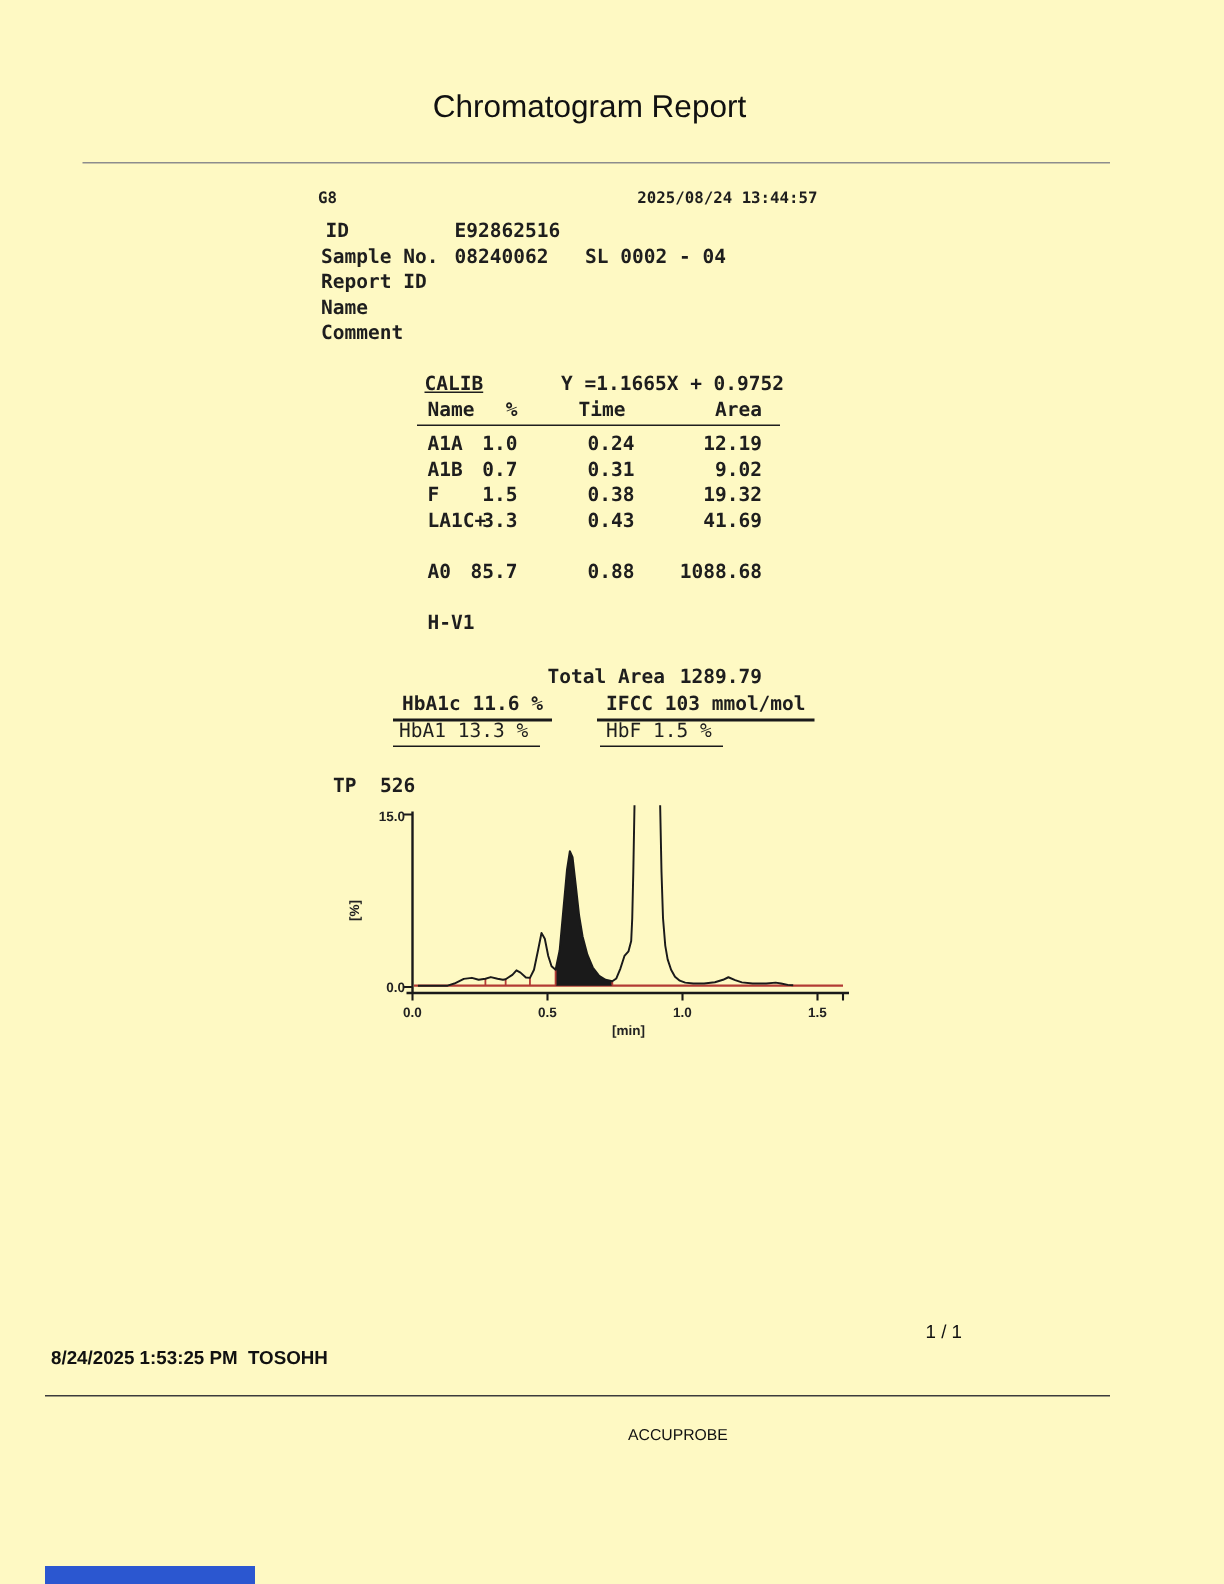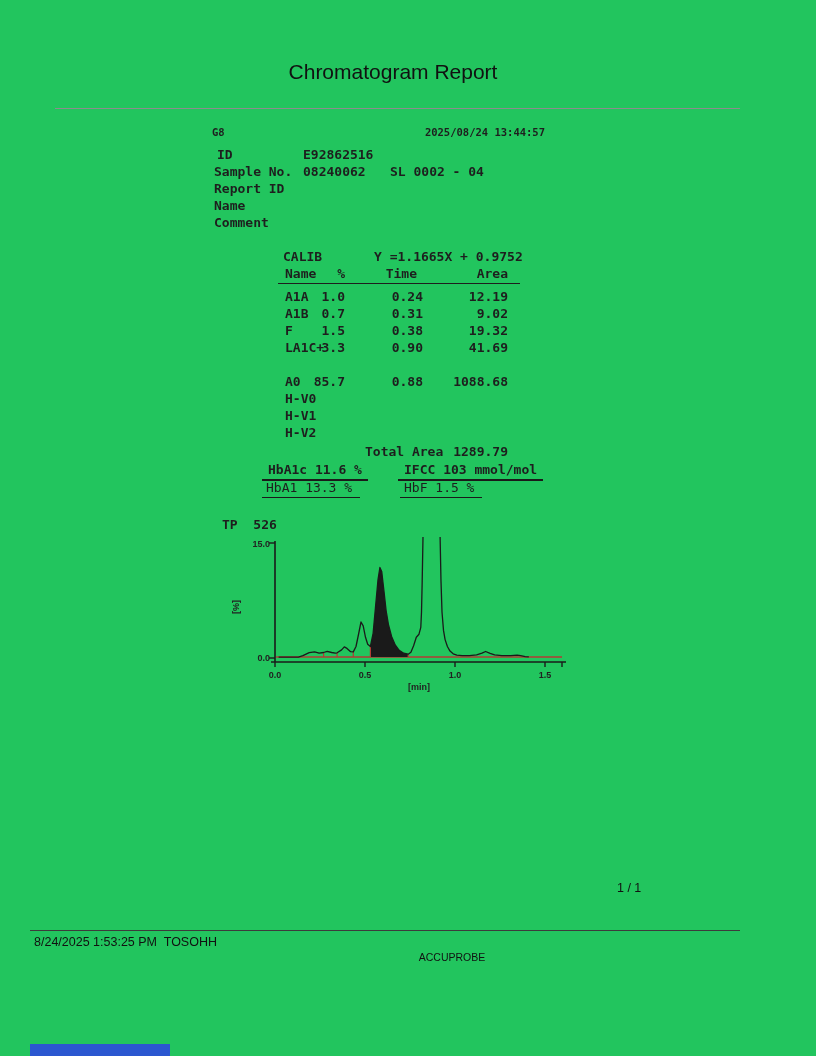--- a/index.html
+++ b/index.html
@@ -1,16 +1,16 @@
 <!DOCTYPE html>
 <html><head>
 <meta charset="utf-8">
 <style>
   html,body{margin:0;padding:0;background:#fff;}
-  #page{position:relative;width:816px;height:1056px;background:#22c55e;overflow:hidden;
+  #page{position:relative;width:816px;height:1056px;background:#fef9c3;overflow:hidden;
         font-family:"Liberation Sans",sans-serif;color:#1b1b1b;}
   .abs{position:absolute;}
   #doc-title{top:60px;left:0;width:786px;text-align:center;font-size:21px;font-weight:400;color:#111;}
   #title-rule{top:108px;left:55px;width:685px;border-top:1px solid #8d8d8d;height:0;}
   
   .mono{font-family:"DejaVu Sans Mono","Liberation Mono",monospace;font-weight:700;
         font-size:13px;color:#1e1e1e;white-space:pre;line-height:15px;}
   .mono-sm{font-family:"DejaVu Sans Mono","Liberation Mono",monospace;font-weight:700;
         font-size:10.5px;color:#1e1e1e;white-space:pre;}
   .mono-n{font-family:"DejaVu Sans Mono","Liberation Mono",monospace;font-weight:400;
@@ -45,21 +45,21 @@
 
   <div class="abs mono" style="top:147px;left:217px;">ID</div>
   <div class="abs mono" style="top:147px;left:303px;">E92862516</div>
   <div class="abs mono" style="top:164px;left:214px;">Sample No.</div>
   <div class="abs mono" style="top:164px;left:303px;">08240062</div>
   <div class="abs mono" style="top:164px;left:390px;">SL 0002 - 04</div>
   <div class="abs mono" style="top:181px;left:214px;">Report ID</div>
   <div class="abs mono" style="top:198px;left:214px;">Name</div>
   <div class="abs mono" style="top:215px;left:214px;">Comment</div>
 
-  <div class="abs mono" style="top:249px;left:283px;">CALIB</div>
+  <div class="abs mono" style="top:249px;left:283px;text-decoration:underline;">CALIB</div>
   <div class="abs mono" style="top:249px;left:374px;">Y =1.1665X + 0.9752</div>
 
   <div class="rrow" style="top:266px;">
     <span class="mono c-name">Name</span>
     <span class="mono c-pct">%</span>
     <span class="mono c-time" style="left:61px;">Time</span>
     <span class="mono c-area">Area</span>
   </div>
   <div id="tbl-underline" class="abs"></div>
 
@@ -77,37 +77,31 @@
   </div>
   <div class="rrow" style="top:323px;">
     <span class="mono c-name">F</span>
     <span class="mono c-pct">1.5</span>
     <span class="mono c-time">0.38</span>
     <span class="mono c-area">19.32</span>
   </div>
   <div class="rrow" style="top:340px;">
     <span class="mono c-name">LA1C+</span>
     <span class="mono c-pct">3.3</span>
-    <span class="mono c-time">0.90</span>
+    <span class="mono c-time">0.43</span>
     <span class="mono c-area">41.69</span>
   </div>
   <div class="rrow" style="top:374px;">
     <span class="mono c-name">A0</span>
     <span class="mono c-pct">85.7</span>
     <span class="mono c-time">0.88</span>
     <span class="mono c-area">1088.68</span>
   </div>
-  <div class="rrow" style="top:391px;">
-    <span class="mono c-name">H-V0</span>
-  </div>
   <div class="rrow" style="top:408px;">
     <span class="mono c-name">H-V1</span>
-  </div>
-  <div class="rrow" style="top:425px;">
-    <span class="mono c-name">H-V2</span>
   </div>
 
   <div class="abs mono" style="top:444px;left:365px;">Total Area</div>
   <div class="abs mono" style="top:444px;left:423px;width:85px;text-align:right;">1289.79</div>
 
   <div class="abs" style="top:460px;left:262px;text-align:right;">
     <span class="mono uline-bold">HbA1c 11.6 %</span>
   </div>
   <div class="abs" style="top:460px;left:398px;">
     <span class="mono uline-bold">IFCC 103 mmol/mol</span>
@@ -149,18 +143,18 @@
       <text x="60" y="163" text-anchor="middle" class="axlbl">0.0</text>
       <text x="150" y="163" text-anchor="middle" class="axlbl">0.5</text>
       <text x="240" y="163" text-anchor="middle" class="axlbl">1.0</text>
       <text x="330" y="163" text-anchor="middle" class="axlbl">1.5</text>
       <text x="204" y="175" text-anchor="middle" class="axlbl">[min]</text>
       <text x="24" y="92" text-anchor="middle" class="axlbl" transform="rotate(-90 24 92)">[%]</text>
     </svg>
   </div>
 
   <div id="footer-rule" class="abs"></div>
-  <div class="abs foot" style="top:935px;left:34px;white-space:pre;">8/24/2025 1:53:25 PM  TOSOHH</div>
+  <div class="abs foot" style="top:898px;left:34px;white-space:pre;font-weight:bold;">8/24/2025 1:53:25 PM  TOSOHH</div>
   <div class="abs foot" style="top:881px;left:617px;width:100px;text-align:left;">1 / 1</div>
   <div id="footer-center" class="abs">ACCUPROBE</div>
   <div id="bottom-bar" class="abs" style="background: rgb(43, 87, 208);"></div>
 
 </div>
 
 </body></html>

